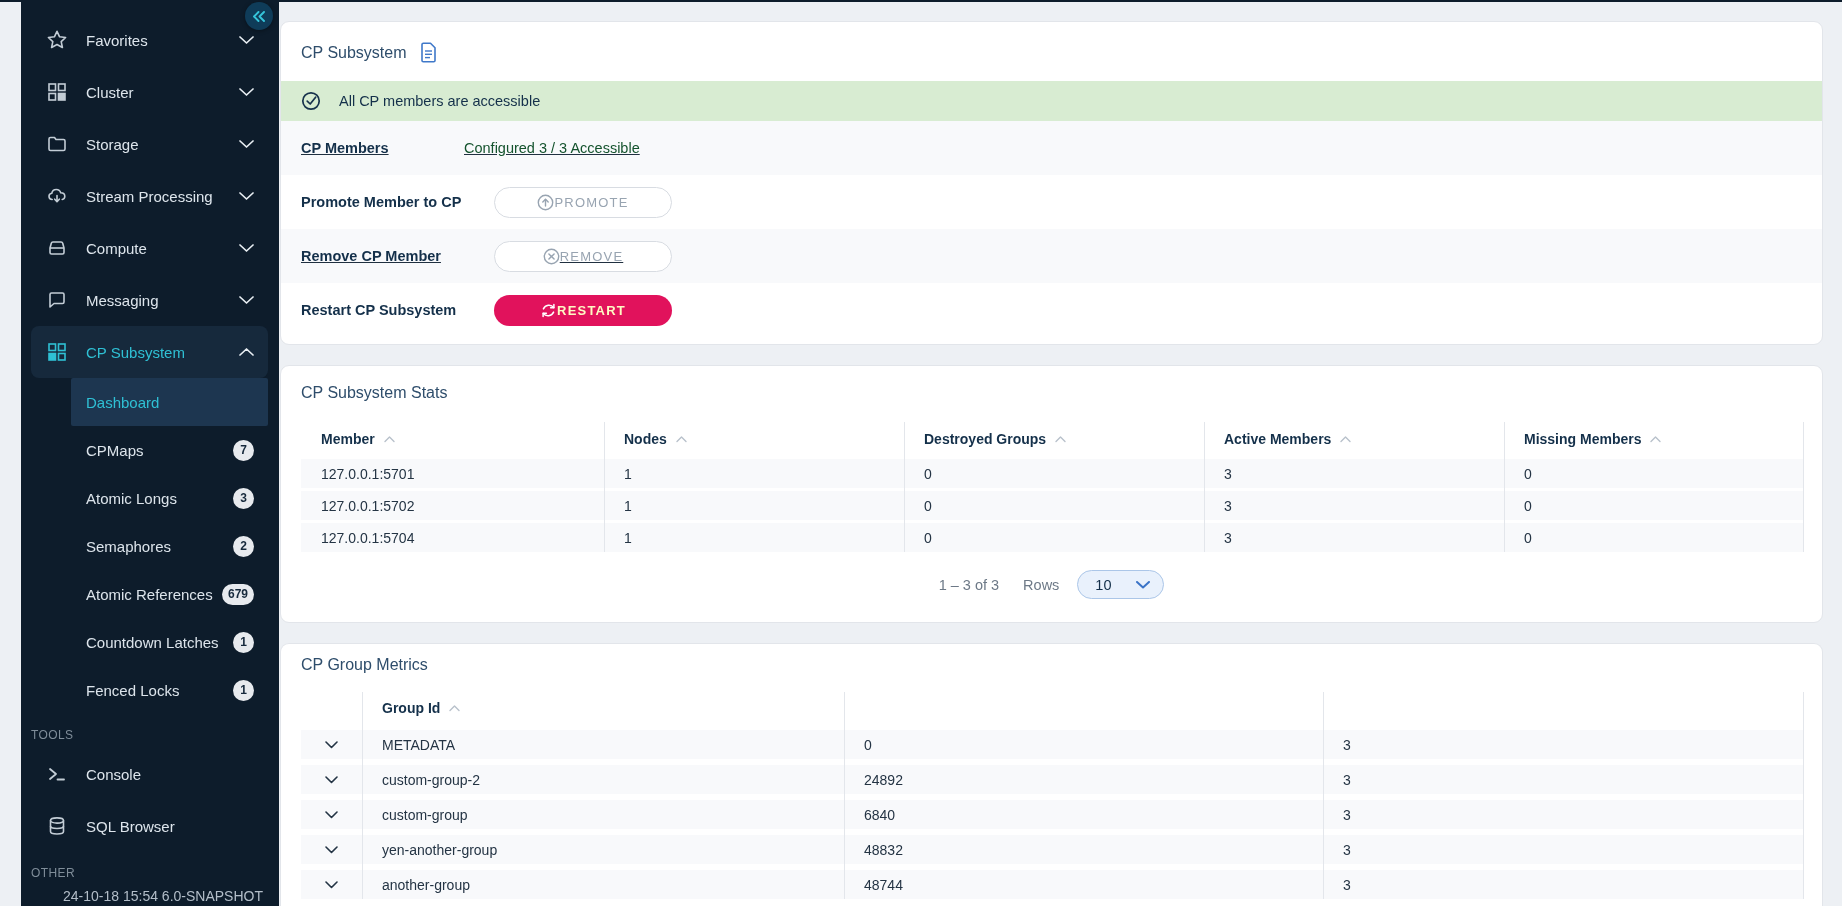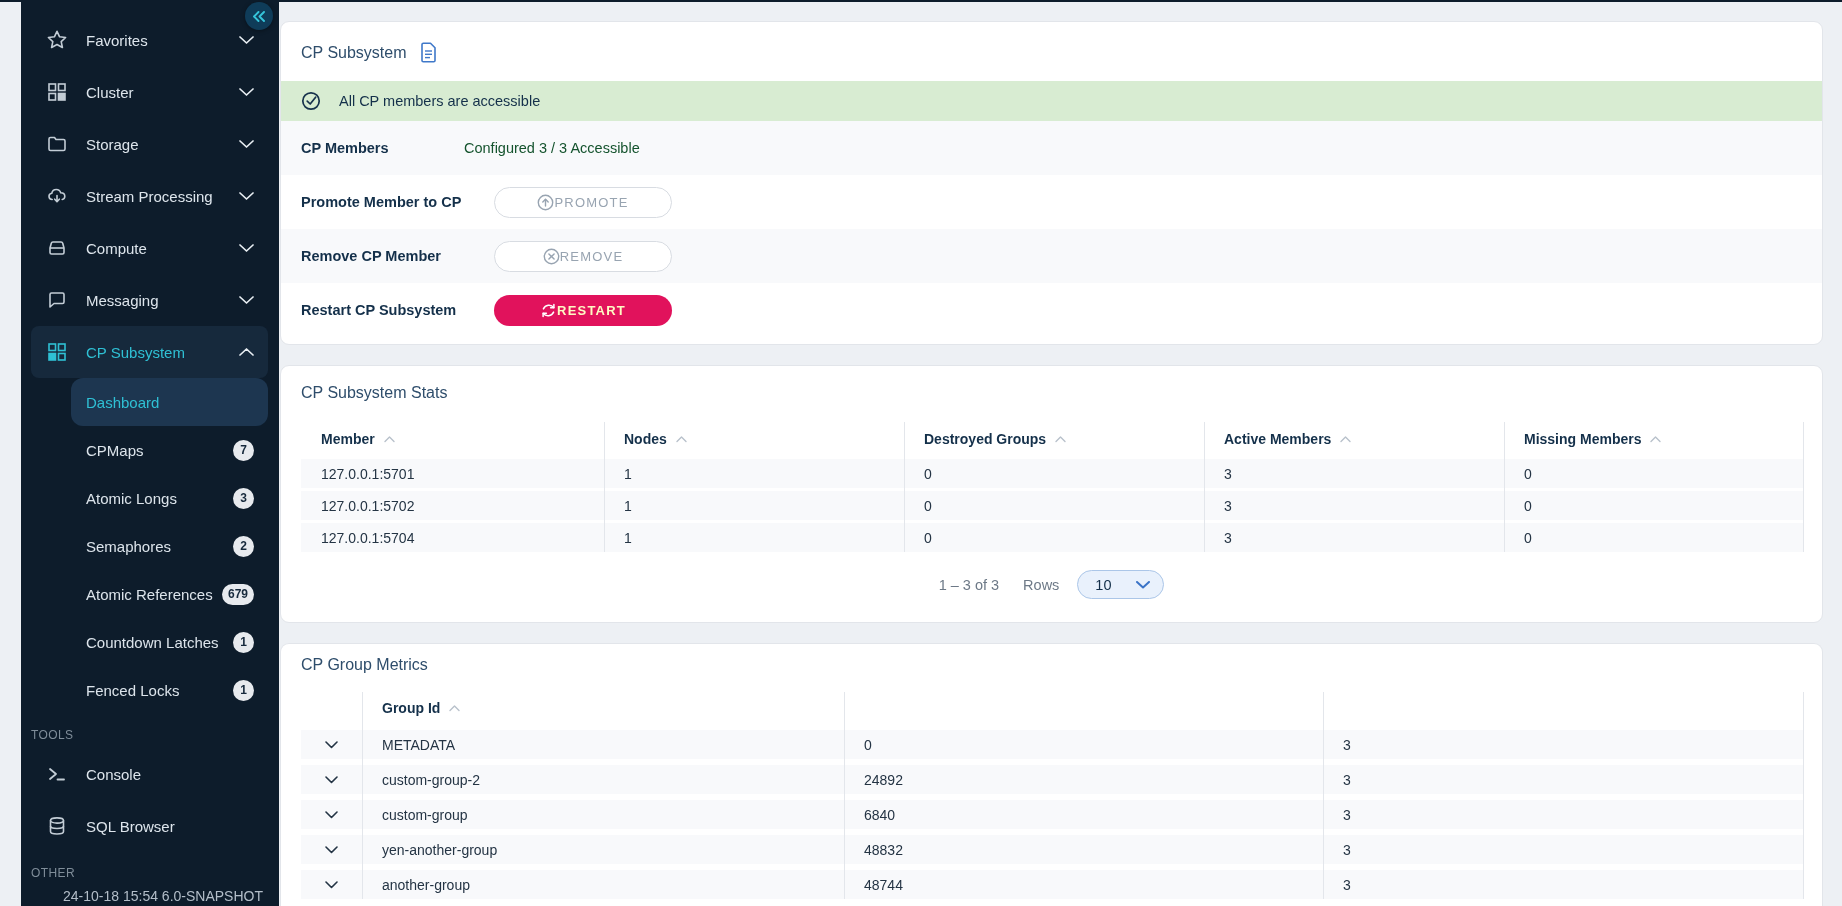--- a/index.html
+++ b/index.html
@@ -27,21 +27,21 @@
     height:52px; margin:0 11px 0 10px; padding:0 14px 0 15px;
     display:flex; align-items:center; border-radius:8px; cursor:pointer;
   }
   .nav-item .icn { width:22px; height:22px; margin-right:18px; color:#c3cdd6; display:flex; align-items:center; justify-content:center; }
   .nav-item .lbl { font-size:15px; flex:1; color:#dde5ec; }
   .nav-item .chev { color:#e8eef3; display:flex; }
   .nav-item.active { background:#16293c; }
   .nav-item.active .lbl { color:#2fc0d4; }
   .nav-item.active .icn { color:#2fc0d4; }
   .sub-item {
-    height:48px; margin:0 11px 0 50px; padding:0 14px 0 15px; border-radius:12px;
+    height:48px; margin:0 11px 0 50px; padding:0 14px 0 15px; border-radius:2px;
     display:flex; align-items:center; font-size:15px; color:#dce4eb; cursor:pointer;
   }
   .sub-item.active { background:#1d3650; color:#2fc0d4; }
   .badge {
     margin-left:auto; background:#e7eaee; color:#16293c; border-radius:11px;
     min-width:21px; height:21px; padding:0 6px; font-size:12px; font-weight:bold;
     display:flex; align-items:center; justify-content:center;
   }
   .section-label { margin:14px 0 6px 10px; font-size:12px; color:#7f8d99; letter-spacing:.4px; }
   .version { padding-left:42px; font-size:14px; color:#b3bec9; margin-top:8px; }
@@ -60,21 +60,21 @@
     position:absolute; left:20px; top:20px; font-size:16px; color:#2e4d6b;
     display:flex; align-items:center; gap:13px;
   }
   .banner {
     position:absolute; left:0; top:59px; right:0; height:40px; background:#d8ecd2;
     display:flex; align-items:center; padding-left:19px; color:#14304a; font-size:14.5px;
   }
   .banner .icn { margin-right:17px; display:flex; }
   .prows { position:absolute; top:99px; left:0; right:0; }
   .prow { height:54px; display:flex; align-items:center; padding-left:20px; }
-  .prow.shade { background:#f8f9fb; }
+  .prow.shade { background:#f8f9fb;text-decoration:underline; }
   .plabel { width:163px; font-weight:bold; font-size:14.5px; color:#14304a; }
   .pill-btn {
     width:178px; height:31px; margin-left:30px; border-radius:16px;
     display:flex; align-items:center; justify-content:center; 
     font-size:13px; letter-spacing:1.2px; cursor:pointer; background:#fff;
   }
   .pill-btn.disabled { border:1px solid #d8dce2; color:#98a4b1; }
   .pill-btn.danger { background:#e1125c; color:#fef9c3; font-weight:bold; border:none; }
   .pvalue { font-size:14.5px; color:#14532d;text-align:center; }
 

